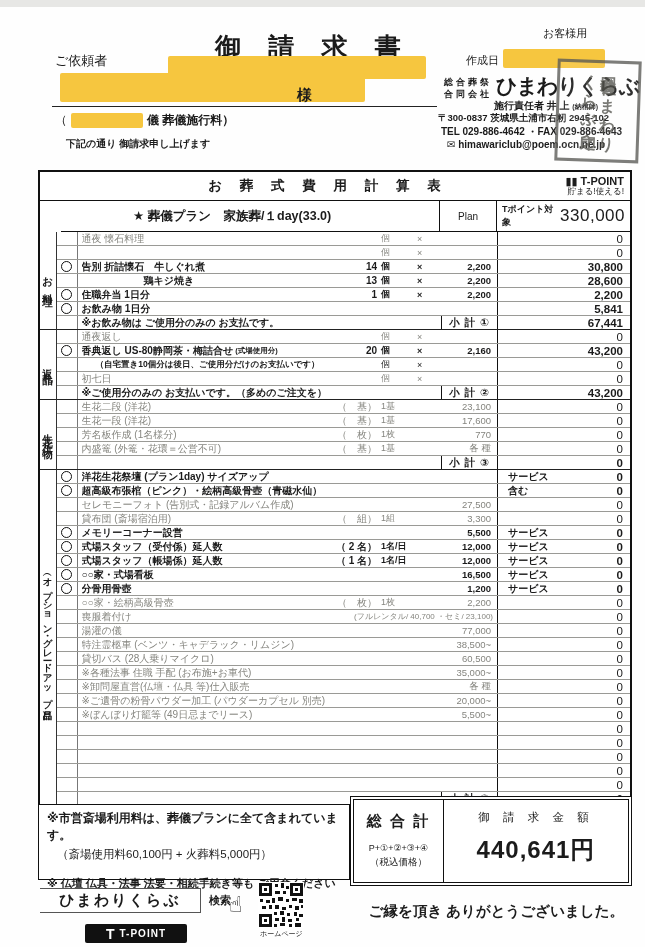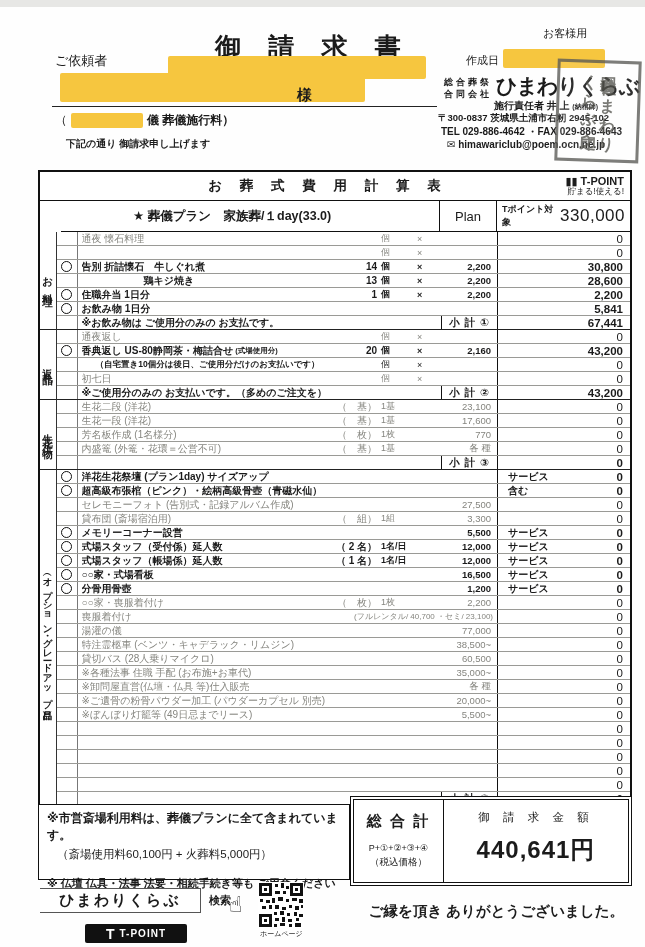--- a/index.html
+++ b/index.html
@@ -28,21 +28,21 @@
   .seal span{writing-mode:vertical-rl;font-size:16px;font-weight:bold;color:#55554f;letter-spacing:1px;line-height:1.15;}
   
   .caltable{position:absolute;left:38px;top:170px;width:594px;border:2px solid #111;background:#fff;box-sizing:border-box;}
   .t-titlerow{height:28px;display:flex;align-items:center;border-bottom:1.2px solid #111;}
   .t-title{flex:1;text-align:center;font-size:13.5px;font-weight:bold;letter-spacing:7px;padding-left:110px;}
   .t-tpoint{width:118px;text-align:right;padding-right:6px;line-height:1.1;}
   .t-tpoint .l1{font-size:11px;font-weight:bold;}
   .t-tpoint .l2{font-size:8.5px;font-weight:normal;text-align:right;}
   .t-planrow{height:30px;display:flex;align-items:stretch;border-bottom:1.3px solid #111;margin-left:21px;}
   .t-planlabel{flex:1;display:flex;align-items:center;padding-left:72px;font-size:12.5px;font-weight:bold;}
-  .t-plancell{width:56px;border-left:1.2px solid #111;display:flex;align-items:center;justify-content:center;font-size:13px;}
+  .t-plancell{width:56px;border-left:1.2px solid #111;display:flex;align-items:center;justify-content:center;font-size:10px;}
   .t-planamt{width:133px;border-left:1.6px solid #111;display:flex;align-items:center;}
   .t-planamt .tl{font-size:9px;font-weight:bold;padding-left:5px;}
   .t-planamt .tv{flex:1;text-align:right;font-size:17px;padding-right:5px;letter-spacing:.5px;}
   .t-body{display:flex;}
   .seccol{width:20px;display:flex;flex-direction:column;}
   .sec{border-right:1px solid #333;border-bottom:1.4px solid #222;display:flex;align-items:center;justify-content:center;box-sizing:border-box;}
   .sec:last-child{border-bottom:none;}
   .sec span{writing-mode:vertical-rl;font-size:10.5px;font-weight:bold;letter-spacing:4px;line-height:1;}
   .sec.long span{font-size:9.5px;letter-spacing:1px;}
   .rowsarea{flex:1;display:flex;flex-direction:column;}
@@ -545,21 +545,21 @@
               <span class="prc">1,200</span>
             </div>
             <div class="acol">
               <span class="svc">サービス</span>
               <span class="amt" style="color: rgb(27, 27, 27);">0</span>
             </div>
           </div>
           <div class="trow dim">
             <div class="ccol"></div>
             <div class="dz">
-              <span class="dtext">○○家・喪服着付け</span>
+              <span class="dtext">○○家・絵柄高級骨壺</span>
               <span class="qsp"></span>
               <span class="q1">（　枚）</span>
               <span class="q2">1枚</span>
               <span class="q3"></span>
               <span class="prc">2,200</span>
             </div>
             <div class="acol">
               <span class="amt" style="color: rgb(27, 27, 27);">0</span>
             </div>
           </div>

